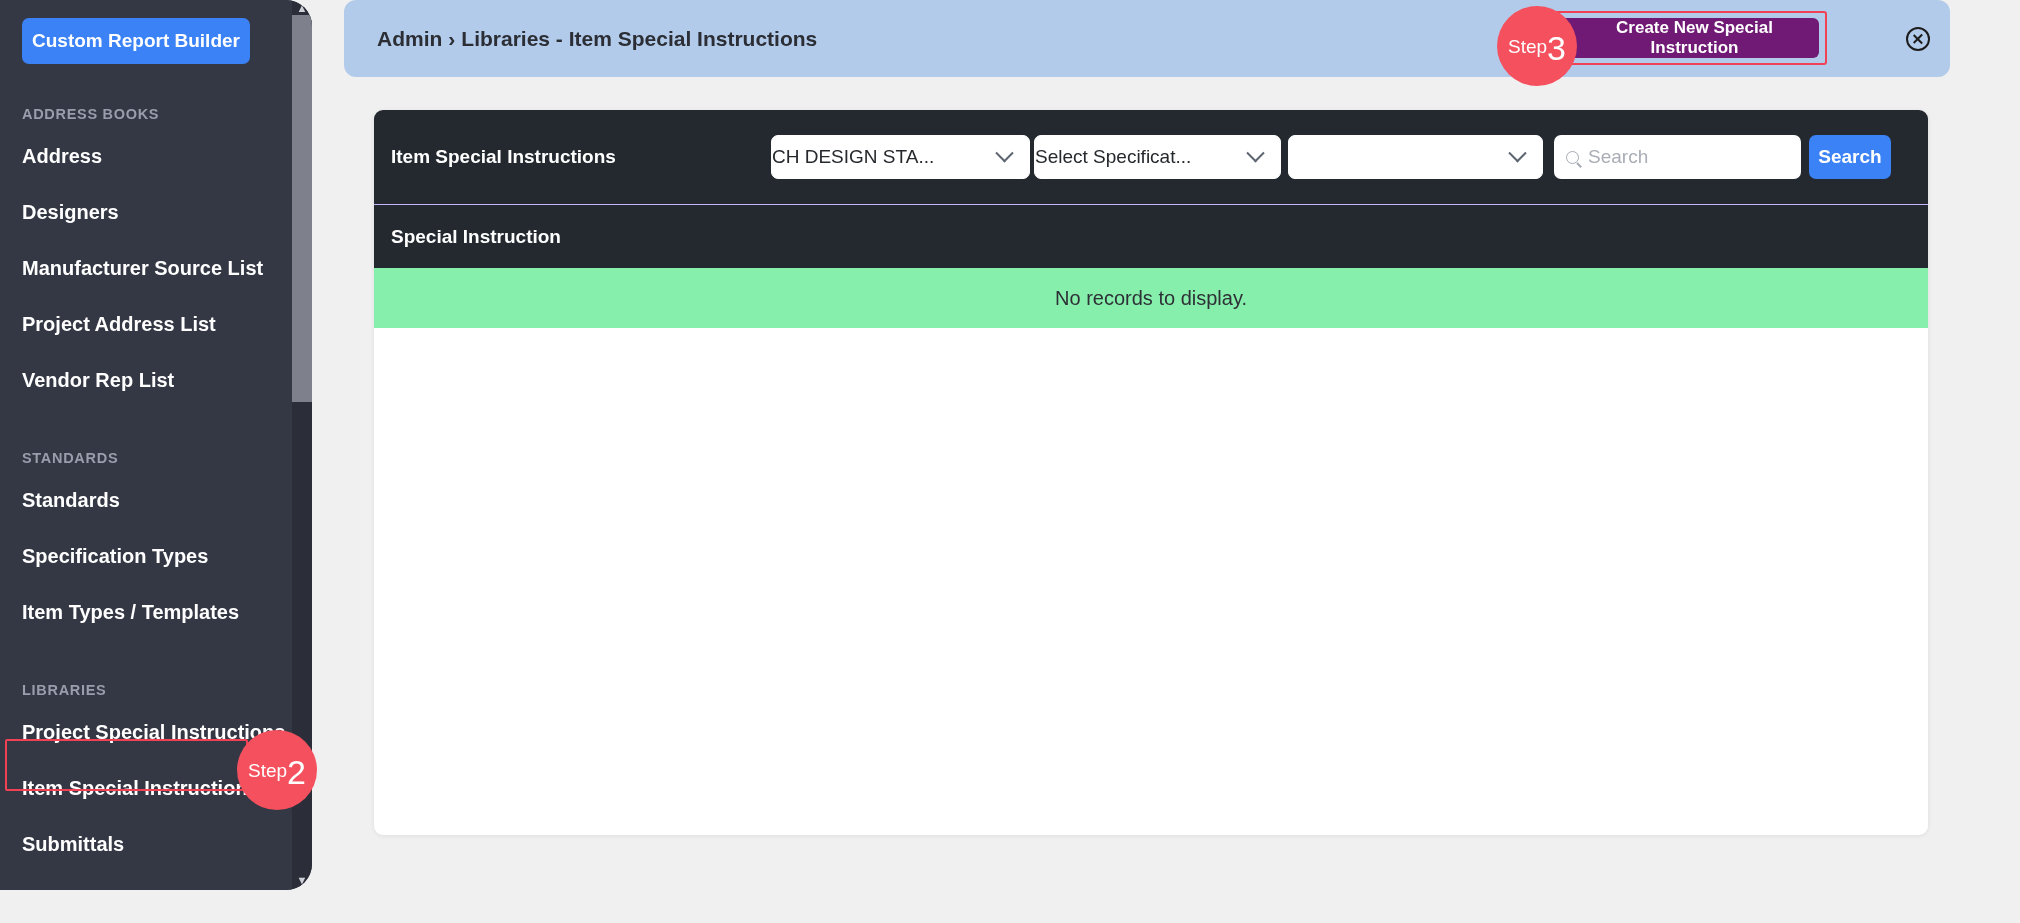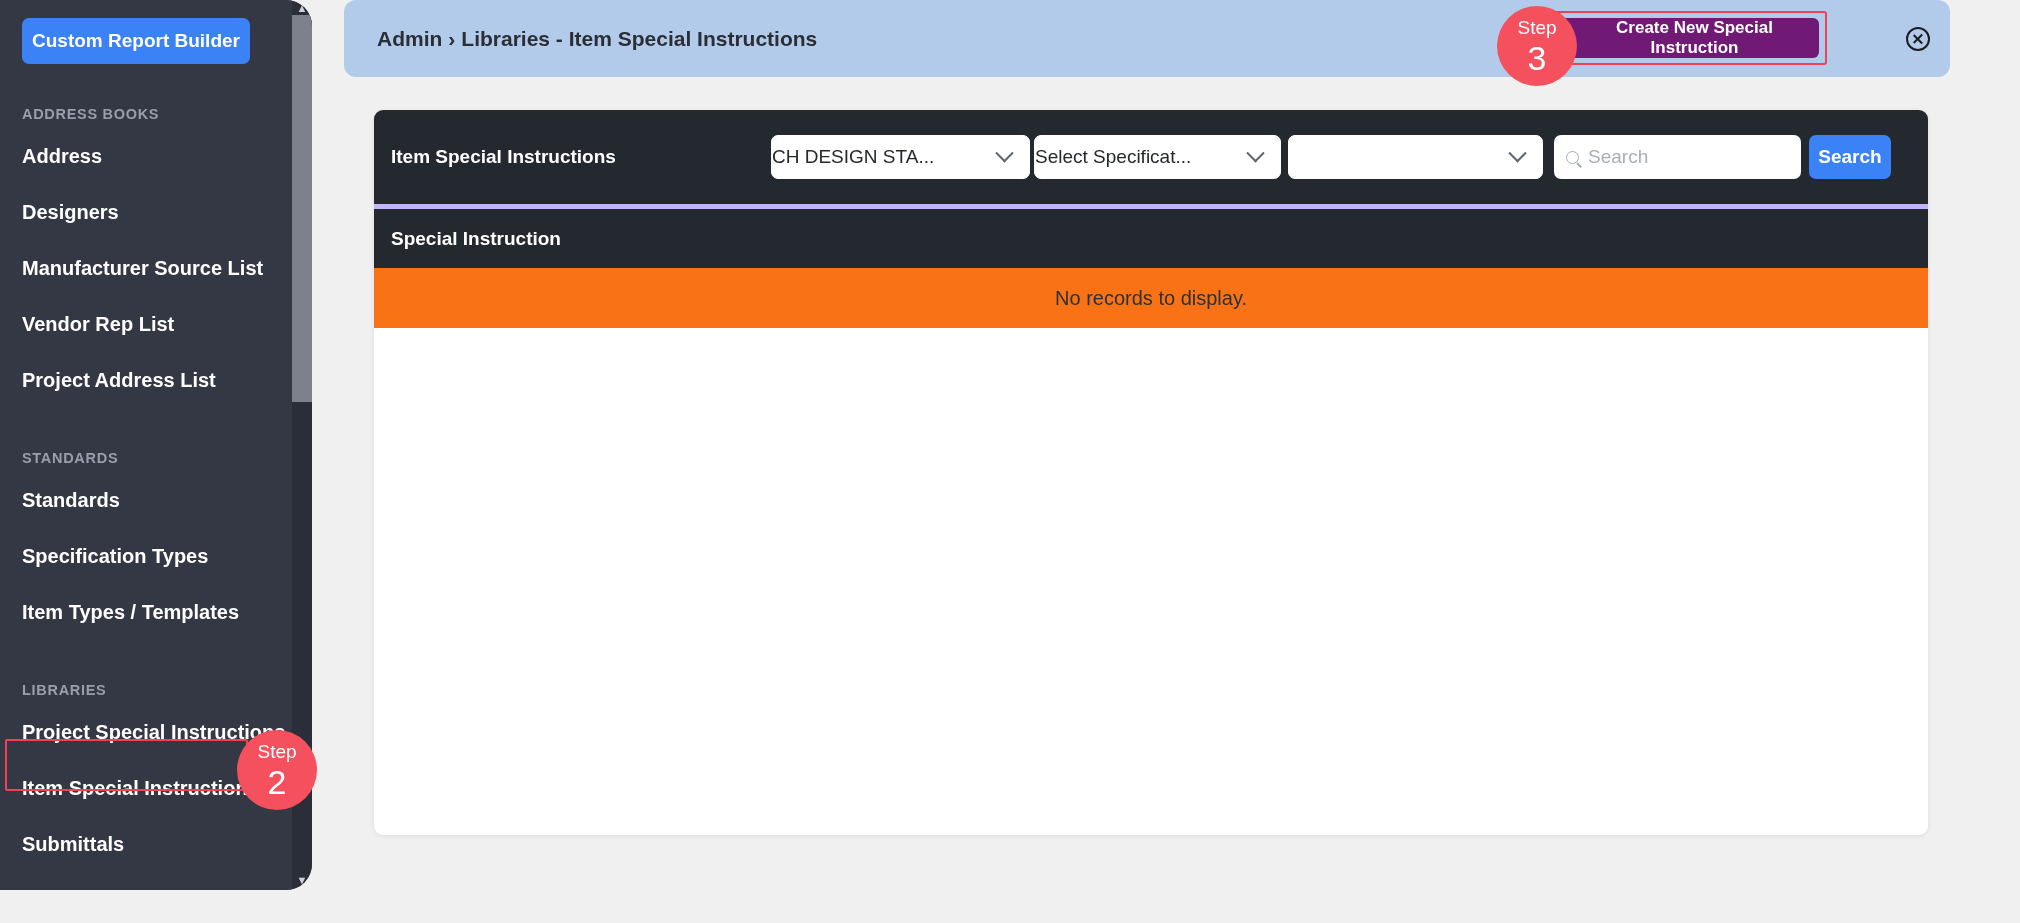--- a/index.html
+++ b/index.html
@@ -193,21 +193,21 @@
 
   
   .step-badge {
     position: absolute;
     border-radius: 50%;
     background: #f4505e;
     color: #ffffff;
     text-align: left;
     z-index: 40;
     display: flex;
-    flex-direction: column;
+    flex-direction: row;
     align-items: center;
     justify-content: center;
     line-height: 1;
   }
   .step-badge .step-word { font-size: 19px; font-weight: 400; }
   .step-badge .step-num  { font-size: 34px; font-weight: 400; margin-top: 4px; }
 
   #step-badge-3 { left: 1156px; top: 6px; width: 80px; height: 80px; }
   #step-badge-2 { left: 237px;  top: 730px; width: 80px; height: 80px; }
 
@@ -327,36 +327,36 @@
     color: #ffffff;
     font-size: 19px;
     font-weight: 600;
     cursor: pointer;
     font-family: "Liberation Sans", sans-serif;
   }
 
   #column-header-row {
     height: 64px;
     background: #242930;
-    border-top: 5px solid #c4b5fd;
+    border-top: 1px solid #c4b5fd;
     display: flex;
     align-items: center;
   }
   #column-header-row .col-head {
     padding-left: 17px;
     color: #ffffff;
     font-size: 19px;
     font-weight: 600;
   }
   #empty-row {
     height: 60px;
     display: flex;
     align-items: center;
     justify-content: center;
-    background: #f97316;
+    background: #86efac;
   }
   #empty-message {
     font-size: 20px;
     color: #2d3136;
   }
 </style>
 </head>
 <body>
 
 <div id="root">
@@ -365,22 +365,22 @@
     <div id="sidebar-inner">
 
       <div class="crb-wrap">
         <button id="crb-button">Custom Report Builder</button>
       </div>
 
       <div class="nav-section-label">ADDRESS BOOKS</div>
       <div class="nav-item">Address</div>
       <div class="nav-item">Designers</div>
       <div class="nav-item">Manufacturer Source List</div>
+      <div class="nav-item">Project Address List</div>
       <div class="nav-item">Vendor Rep List</div>
-      <div class="nav-item">Project Address List</div>
 
       <div class="nav-section-label">STANDARDS</div>
       <div class="nav-item">Standards</div>
       <div class="nav-item">Specification Types</div>
       <div class="nav-item">Item Types / Templates</div>
 
       <div class="nav-section-label">LIBRARIES</div>
       <div class="nav-item">Project Special Instructions</div>
       <div class="nav-item highlight-ref">Item Special Instructions</div>
       <div class="nav-item">Submittals</div>

